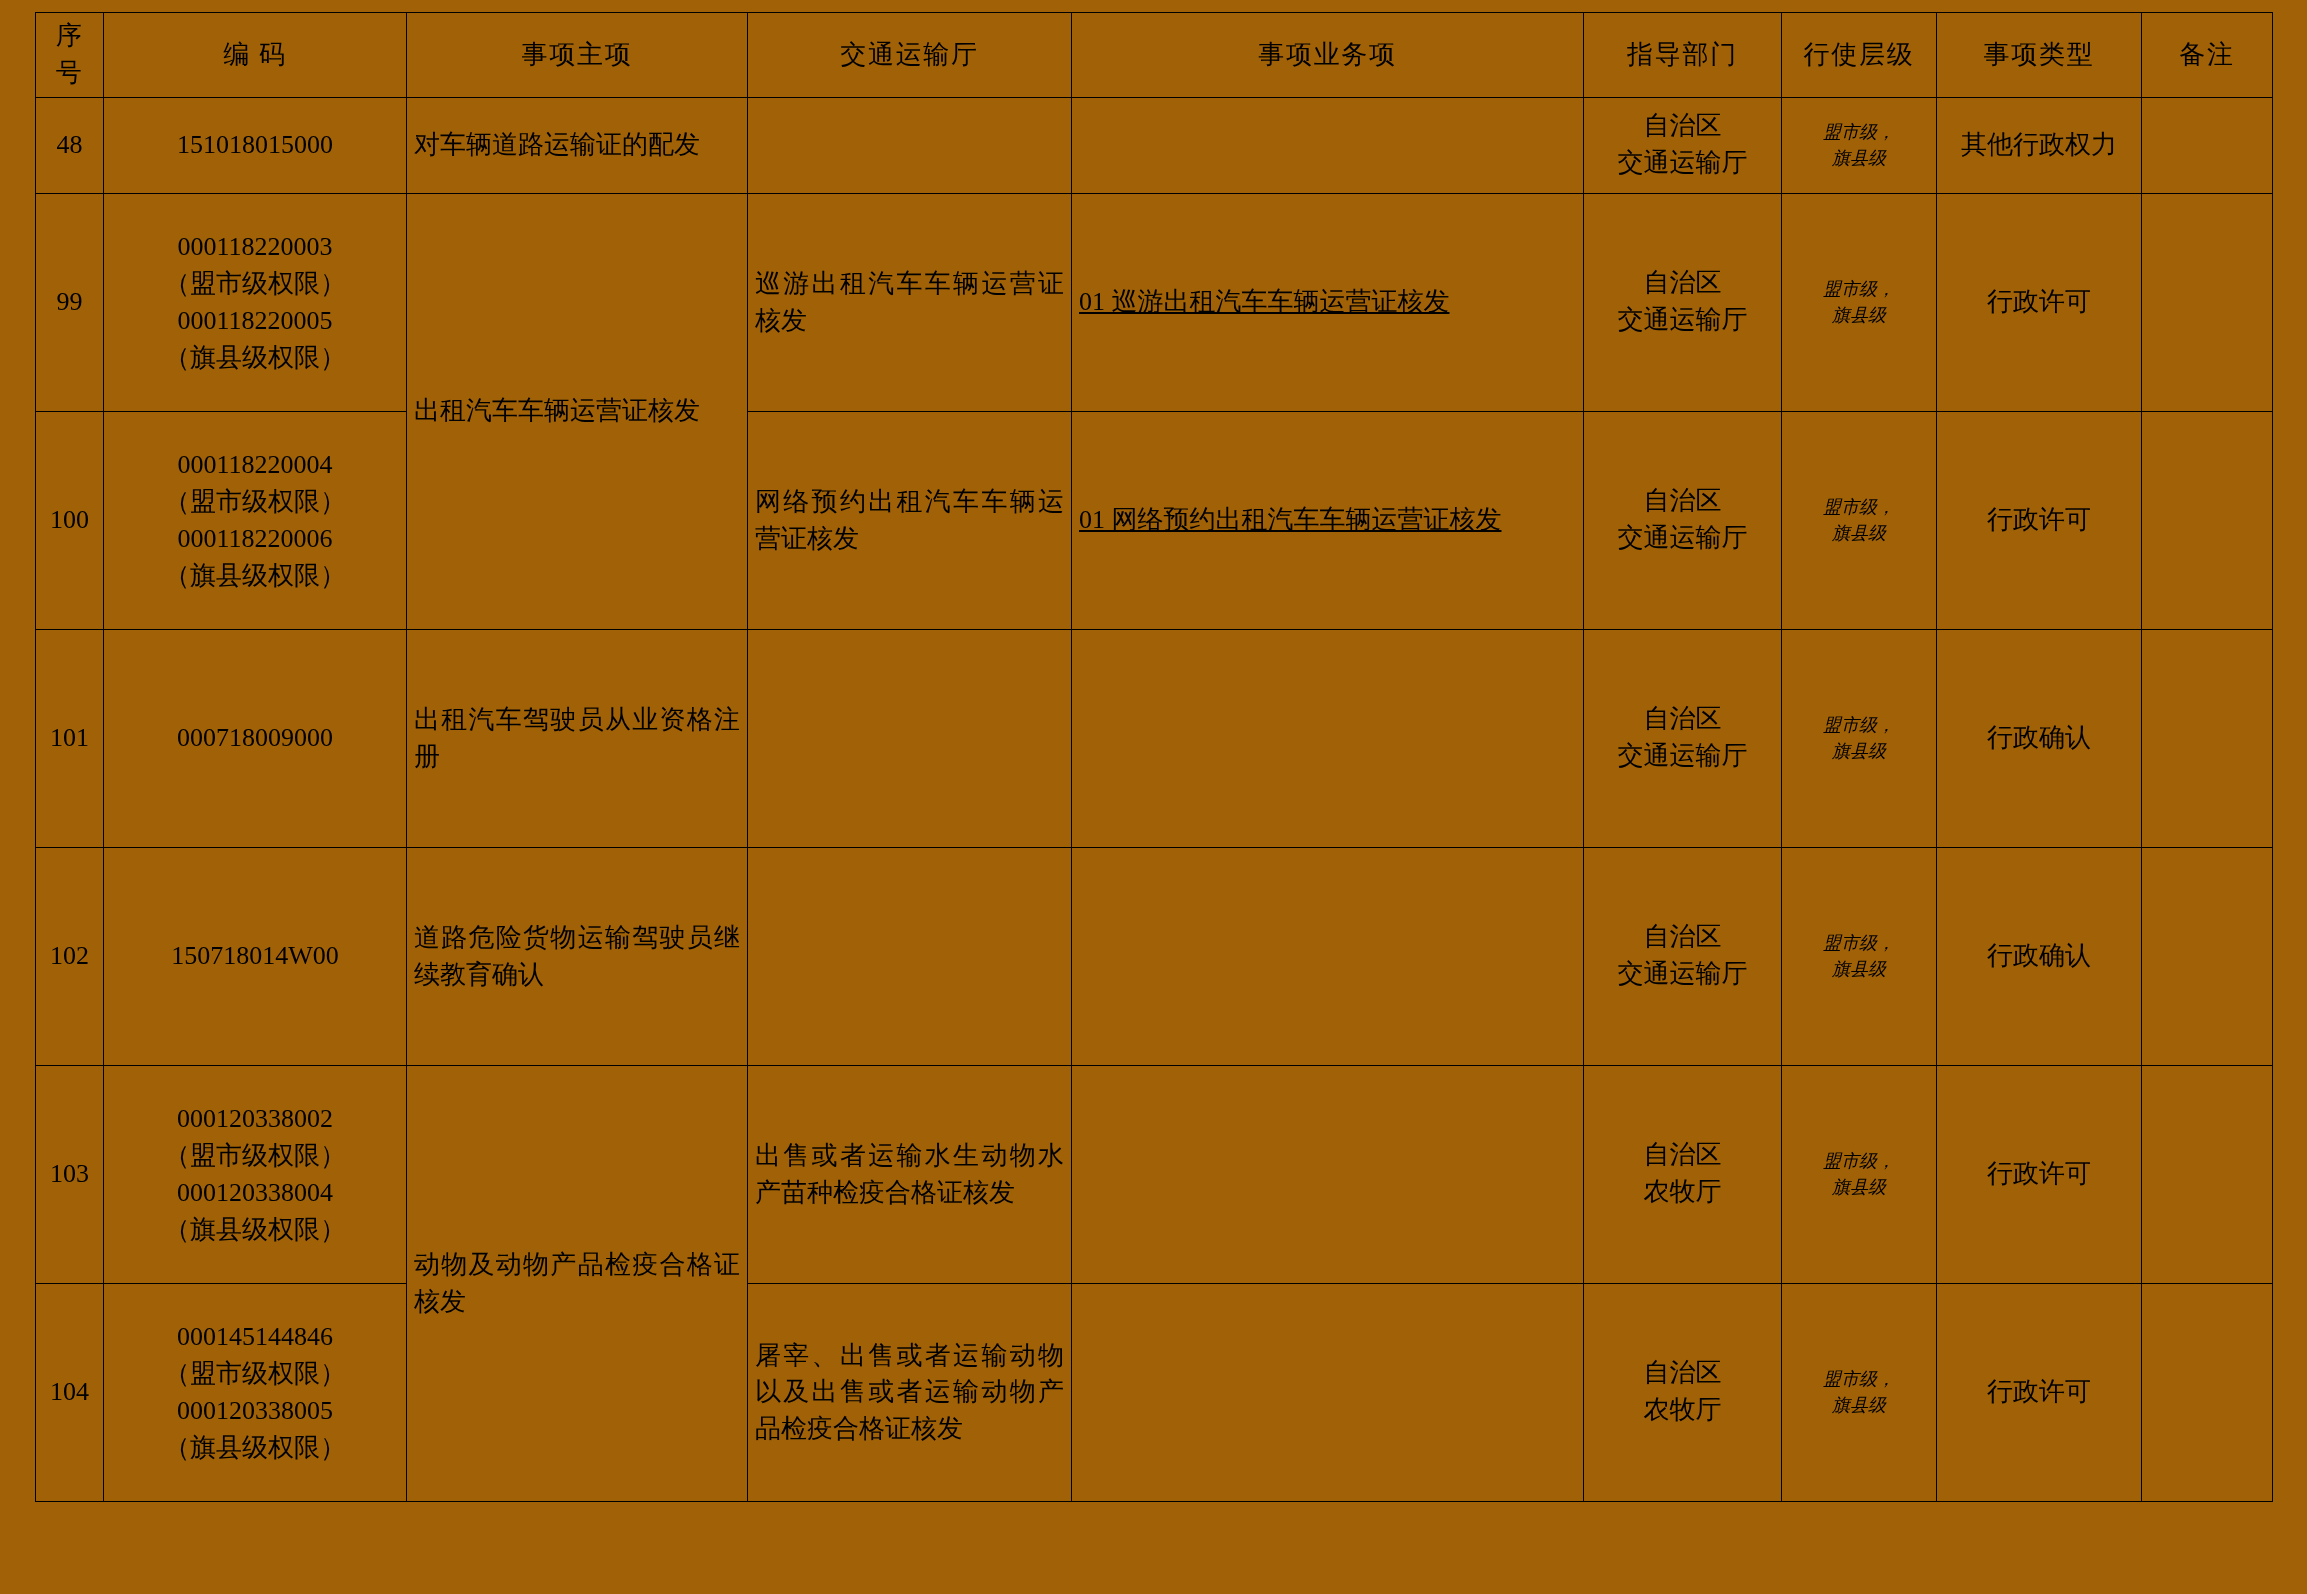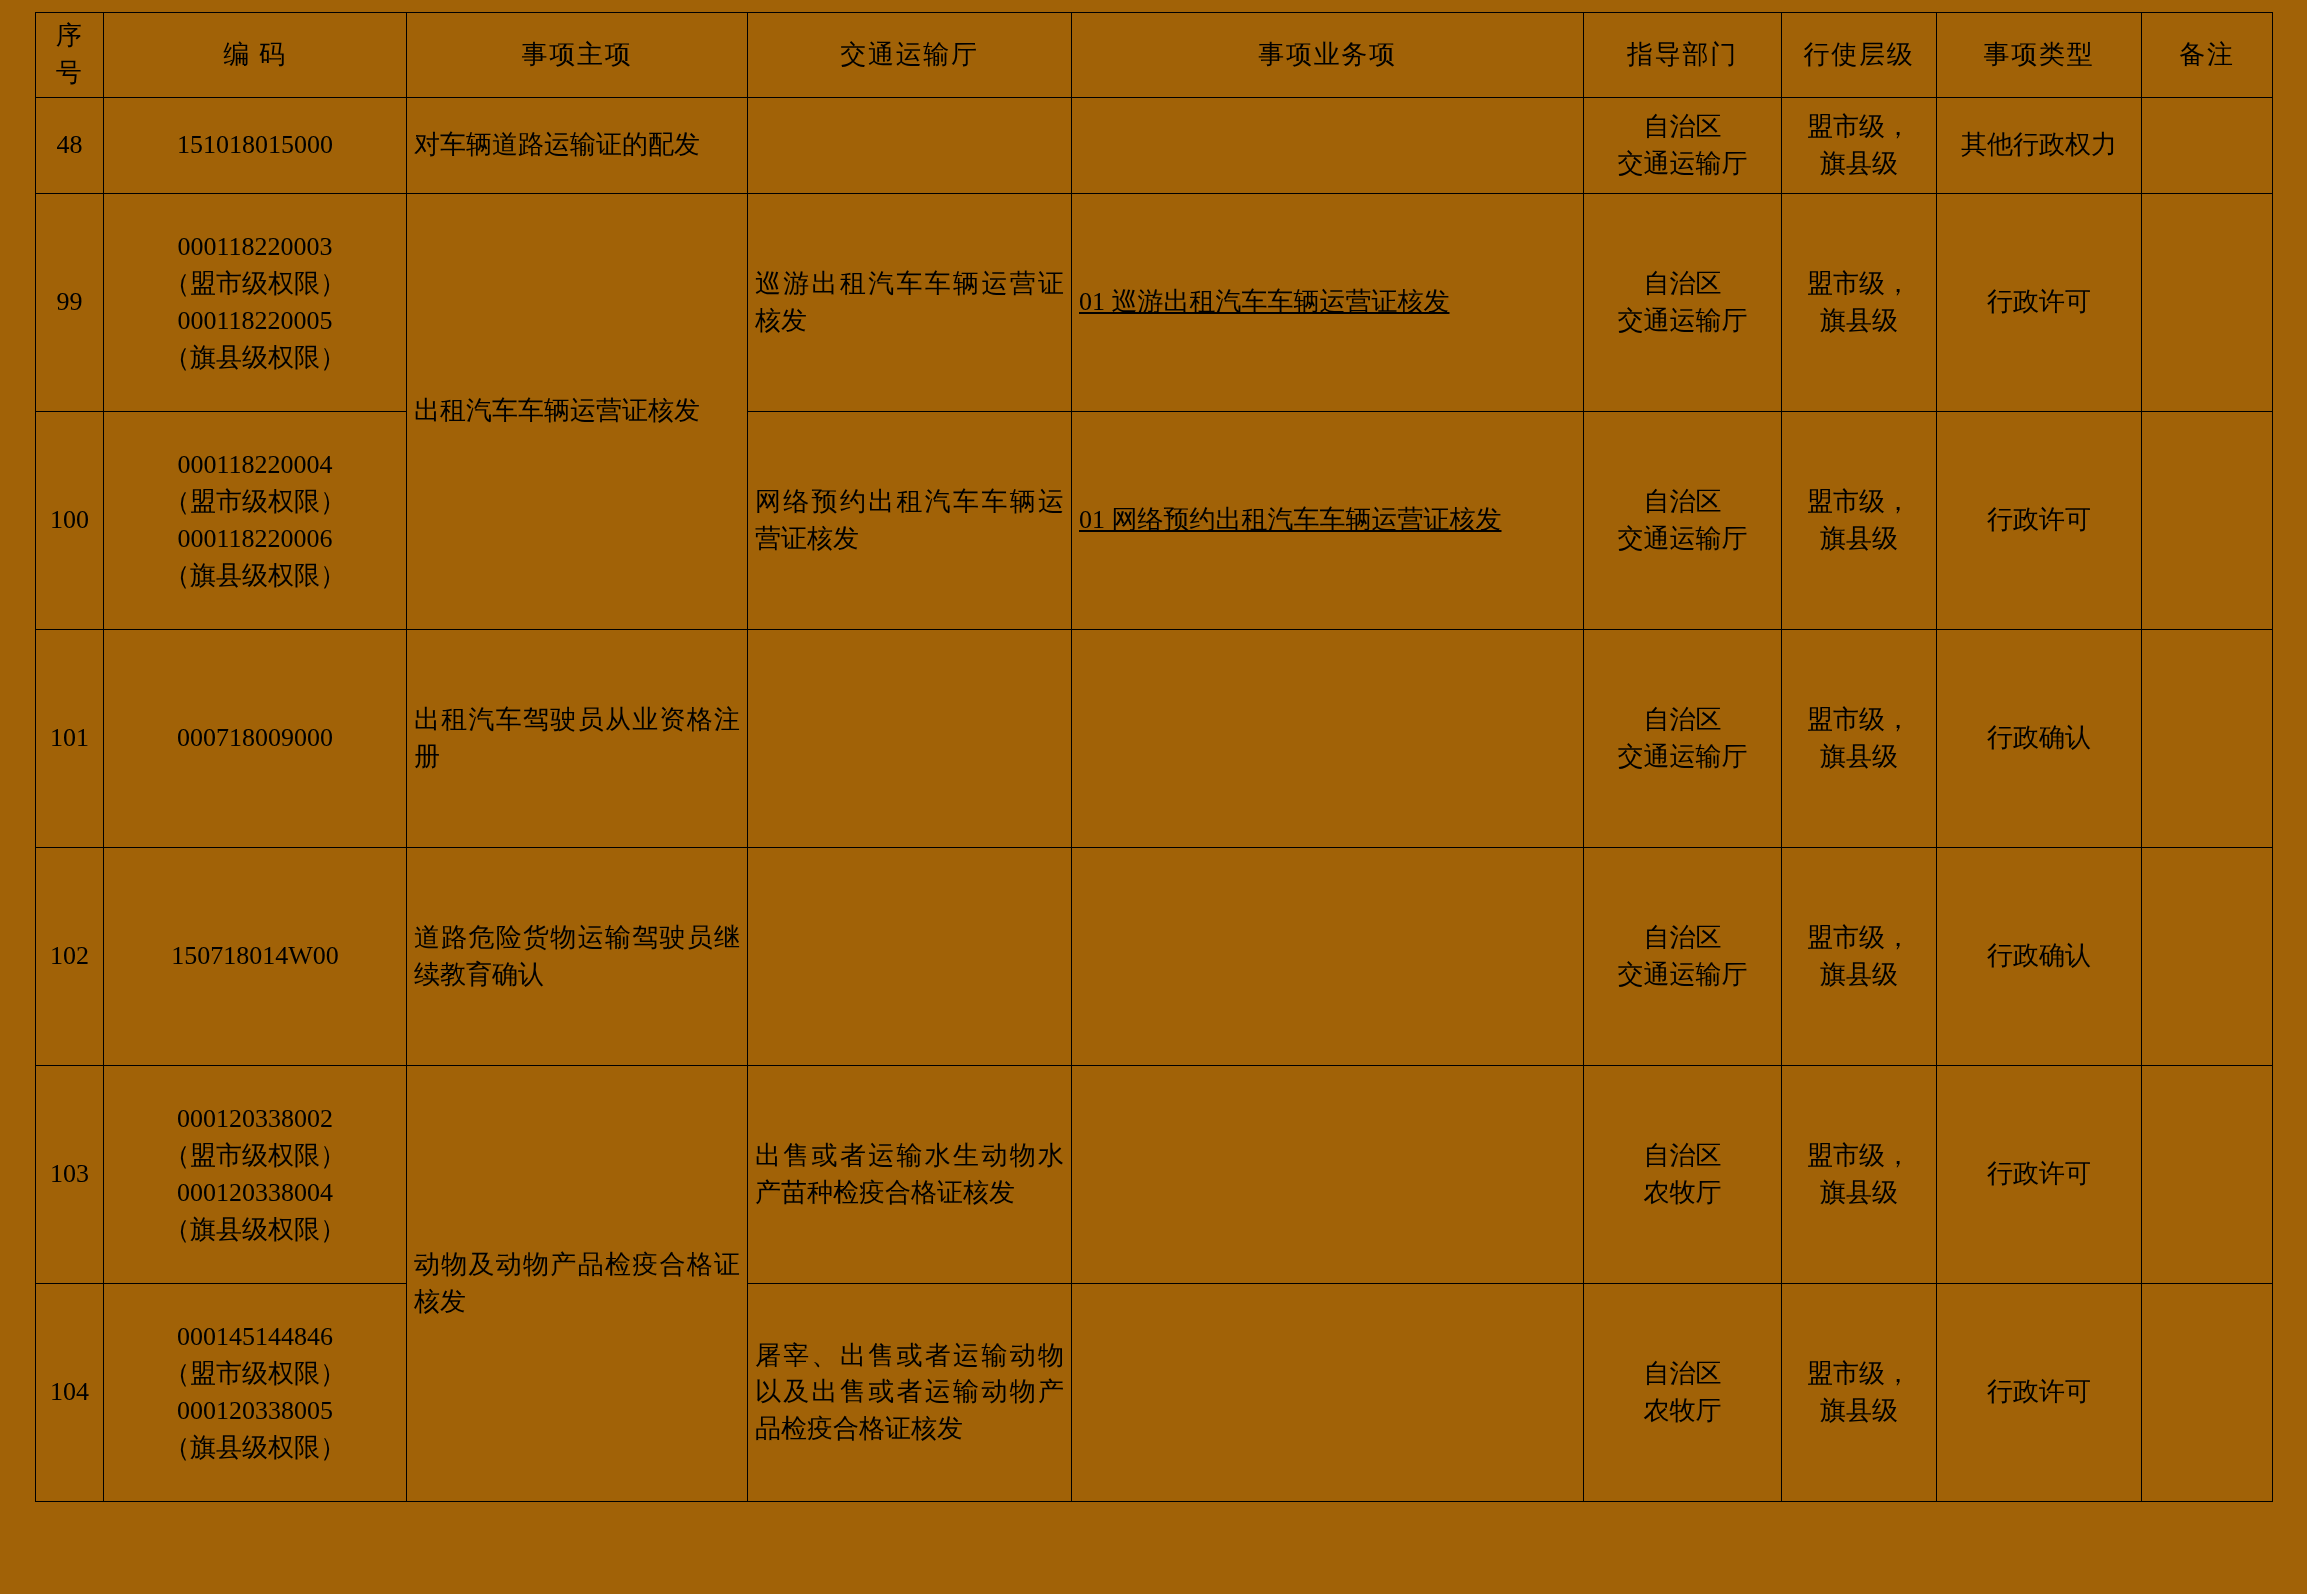--- a/index.html
+++ b/index.html
@@ -77,22 +77,22 @@
     text-align: left;
     font-size: 26px;
     line-height: 1.5;
     text-decoration: underline;
   }
   td.dept, td.level, td.type {
     text-align: center;
     font-size: 26px;
     line-height: 1.4;
   }
-  td.dept .l { display:block; }
-  td.level .l { display:block; font-size: 26px; }
+  td.dept .l { display:block;font-family:Liberation Mono, monospace; }
+  td.level .l { display:block; font-size: 18px; font-style: italic; }
   td.remark { text-align: center; }
   .lastline-left {
     display: block;
     text-align: justify;
     text-align-last: left;
   }
   .bottom-rule {
     position: absolute;
     left: 35px;
     right: 35px;

